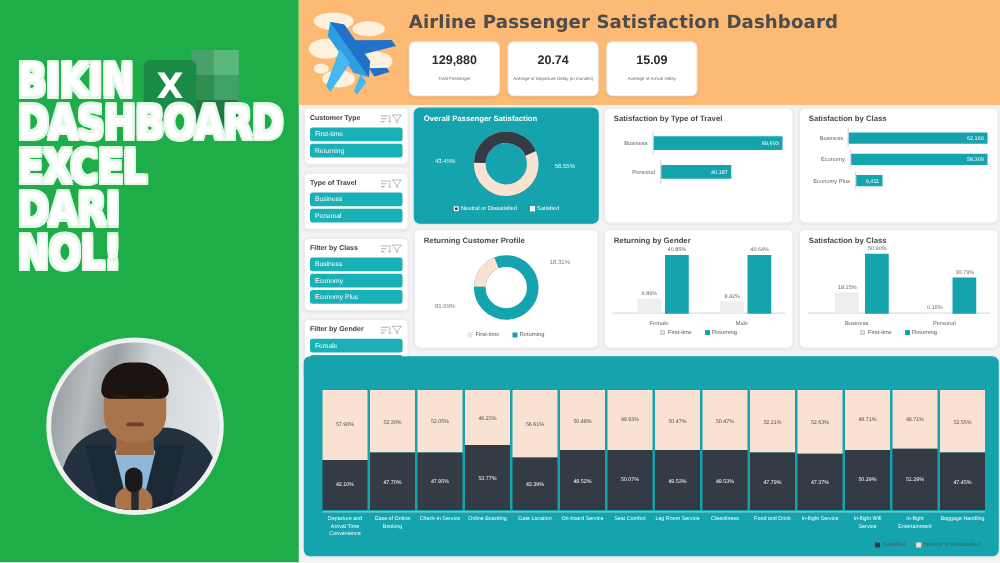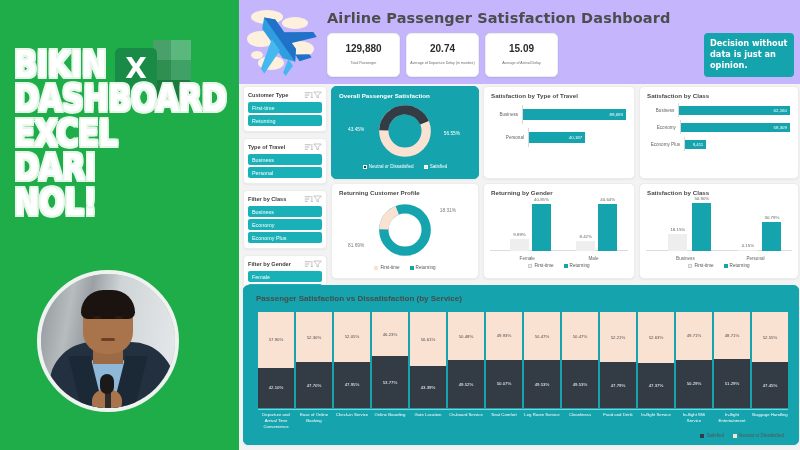--- a/index.html
+++ b/index.html
@@ -66,21 +66,21 @@
     background:#a9744b; border-radius:11px; }
 
   
   #dash {
     position: absolute; left: 236px; top: 0; width: 564px; height: 450px;
     background: #f3f3f3;
     border-left: 3px solid #1fad4a;
   }
   #hero {
     position: absolute; left: 0; top: 0; width: 100%; height: 84px;
-    background: #c4b5fd;
+    background: #fdba74;
   }
   #plane-art { position: absolute; left: 6px; top: 3px; width: 76px; height: 76px; }
   #dash-title {
     position: absolute; left: 88px; top: 10px;
     font-family: "DejaVu Sans", sans-serif;
     font-size: 14.5px; font-weight: bold; color: #4d4d4d; letter-spacing: 0.1px;
   }
   #kpis { position: absolute; left: 88px; top: 33px; display: flex; gap: 6px; }
   .kpi {
     width: 73px; height: 44px; background: #ffffff; border: 1px solid #eceeef;
@@ -238,21 +238,20 @@
       </div>
       <div class="kpi">
         <div class="v">20.74</div>
         <div class="l">Average of Departure Delay (in munites)</div>
       </div>
       <div class="kpi">
         <div class="v">15.09</div>
         <div class="l">Average of Arrival Delay</div>
       </div>
     </div>
-    <div id="quote">Decision without data is just an opinion.</div>
   </div>
 
   <div id="slicers">
 
     <div class="slicer">
       <div class="slicer-head">
         <div class="slicer-title">Customer Type</div>
         <svg class="slicer-ic" viewBox="0 0 12 10">
             <path d="M1 2h8M1 5h6M1 8h4" stroke="#555" stroke-width="1.2" fill="none"></path>
             <path d="M10.5 1v8M9 7.5l1.5 1.5L12 7.5" stroke="#555" stroke-width="1" fill="none"></path>
@@ -475,21 +474,20 @@
         <span>First-time</span>
       </div>
       <div class="lg">
         <span class="sw" style="background:#15a4ae;"></span>
         <span>Returning</span>
       </div>
     </div>
   </div>
 
   <div class="panel" id="p7">
-    <div class="p-title">Passenger Satisfaction vs Dissatisfaction (by Service)</div>
     <div id="stack">
         <div class="scol">
           <div class="s-top" style="height: 57.9%;">57.90%</div>
           <div class="s-bot" style="height: 42.1%;">42.10%</div>
         </div>
         <div class="scol">
           <div class="s-top" style="height: 52.3%;">52.30%</div>
           <div class="s-bot" style="height: 47.7%;">47.70%</div>
         </div>
         <div class="scol">

